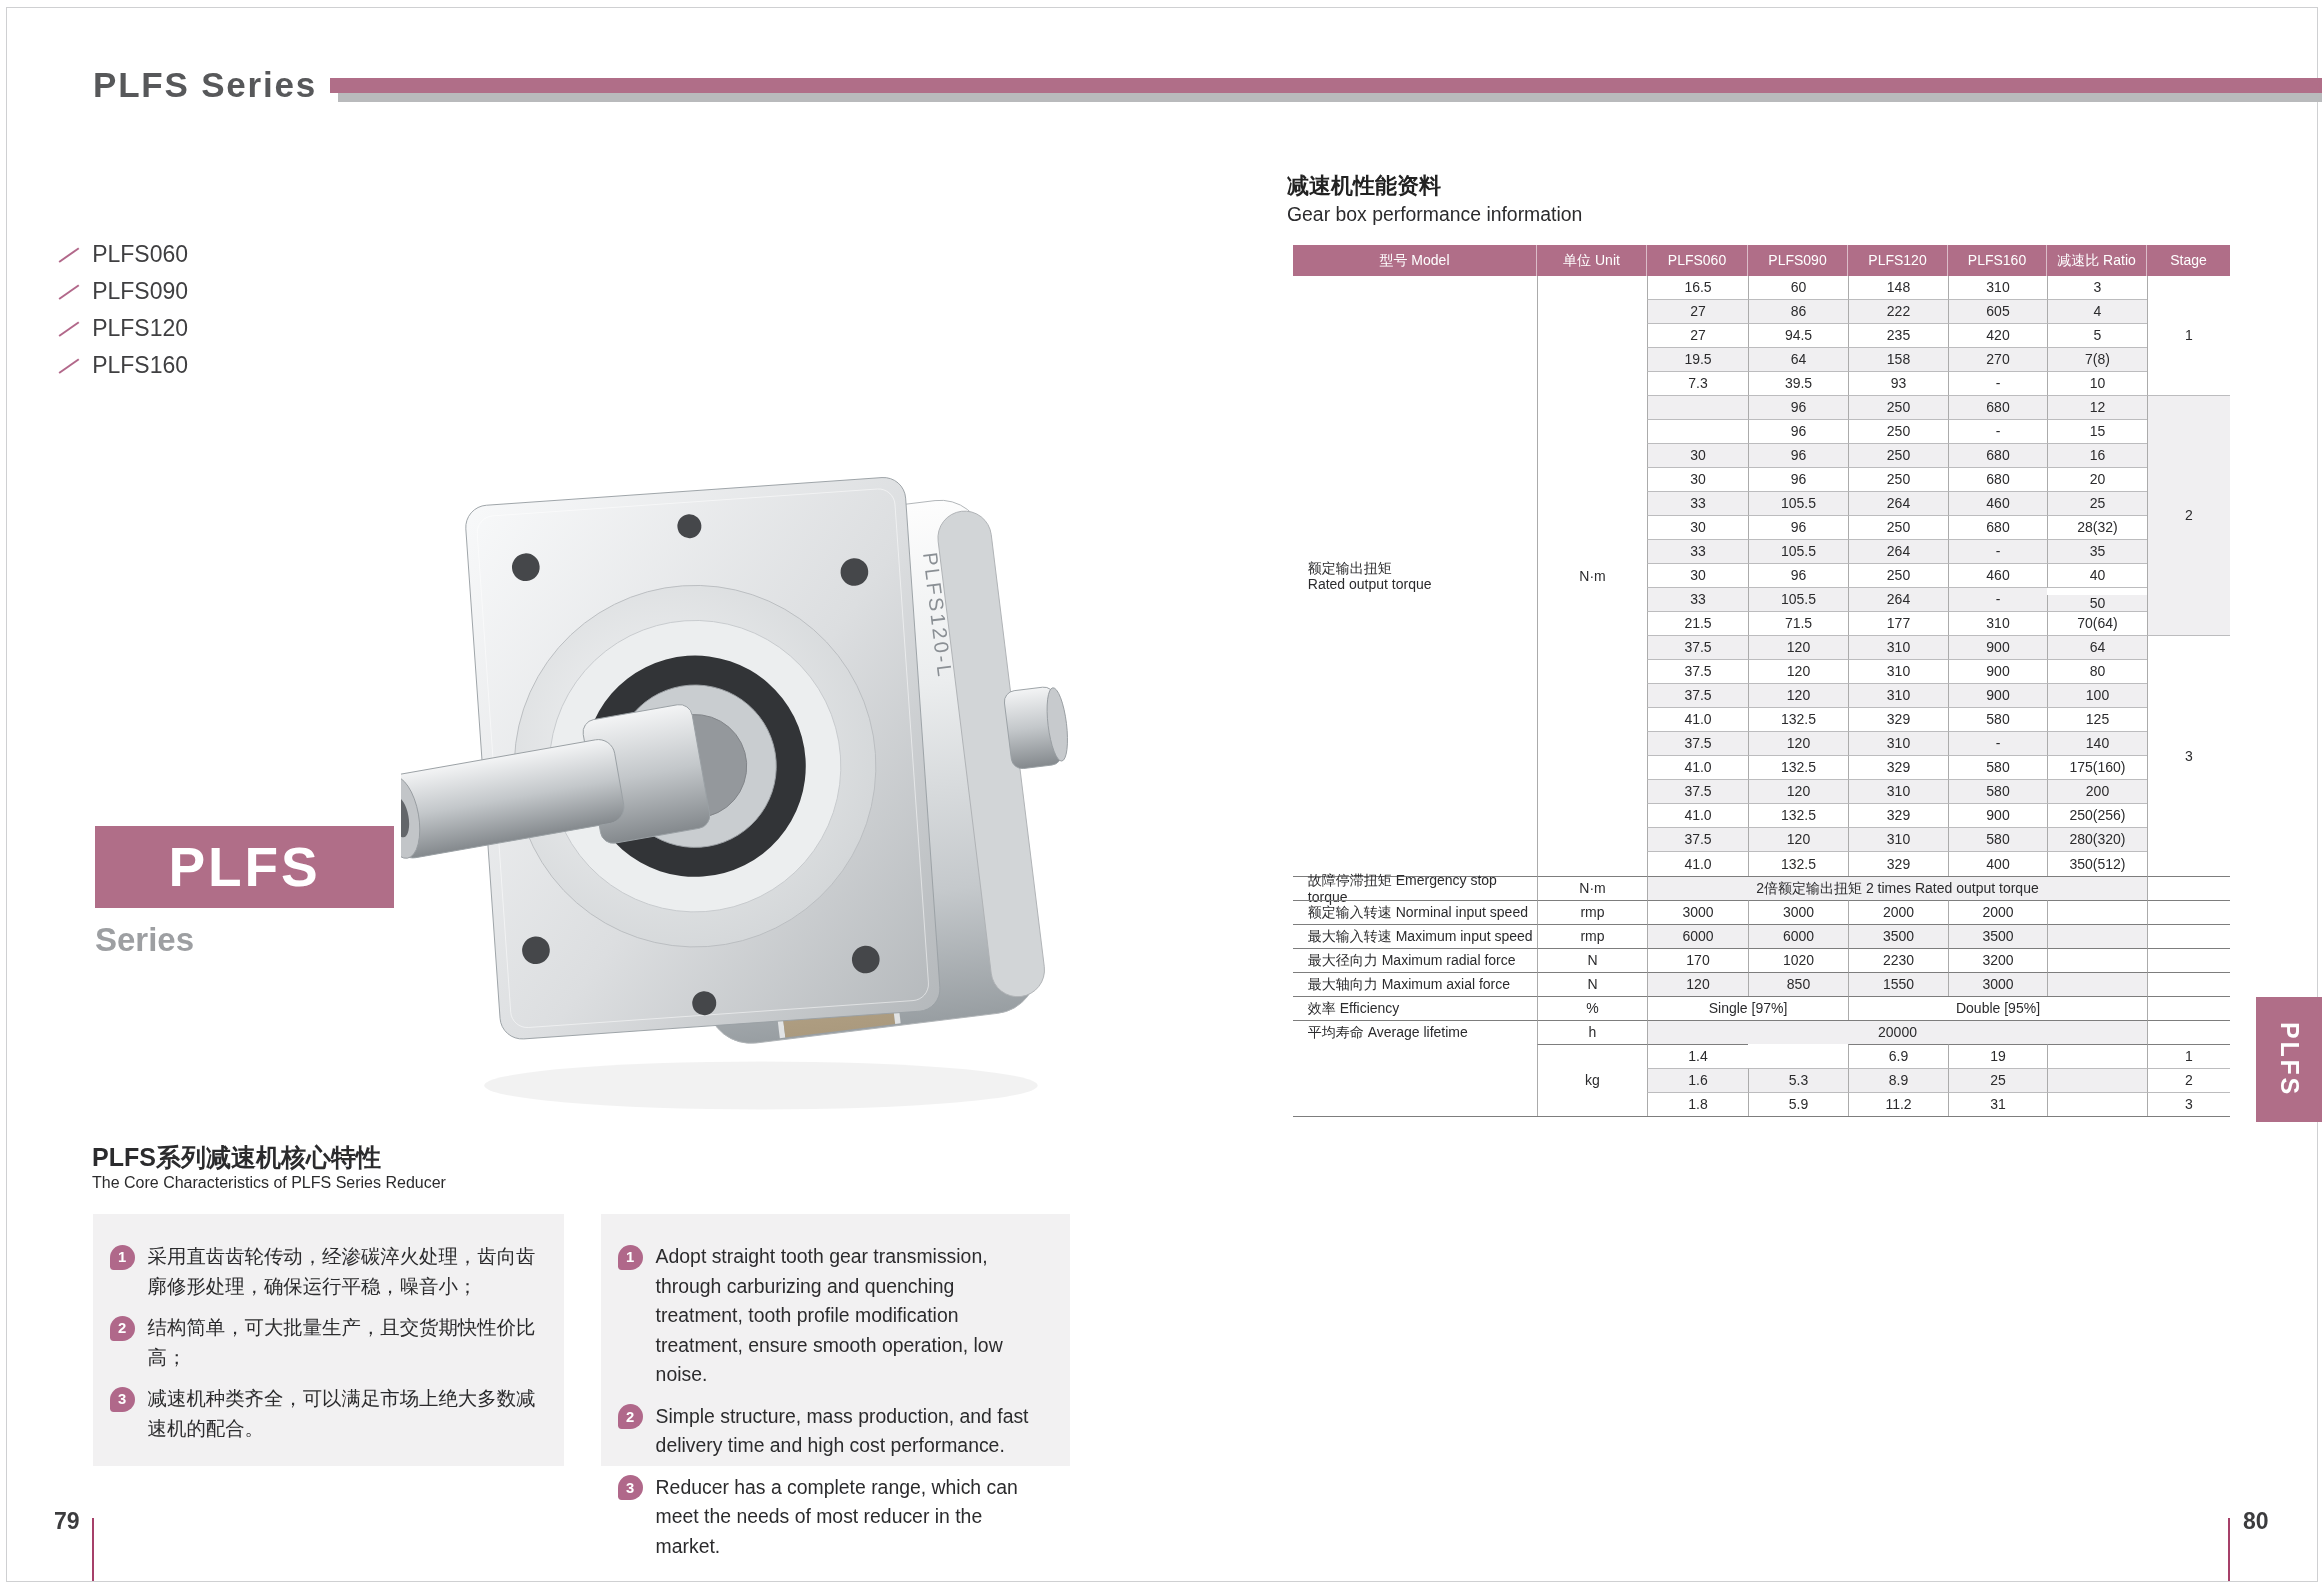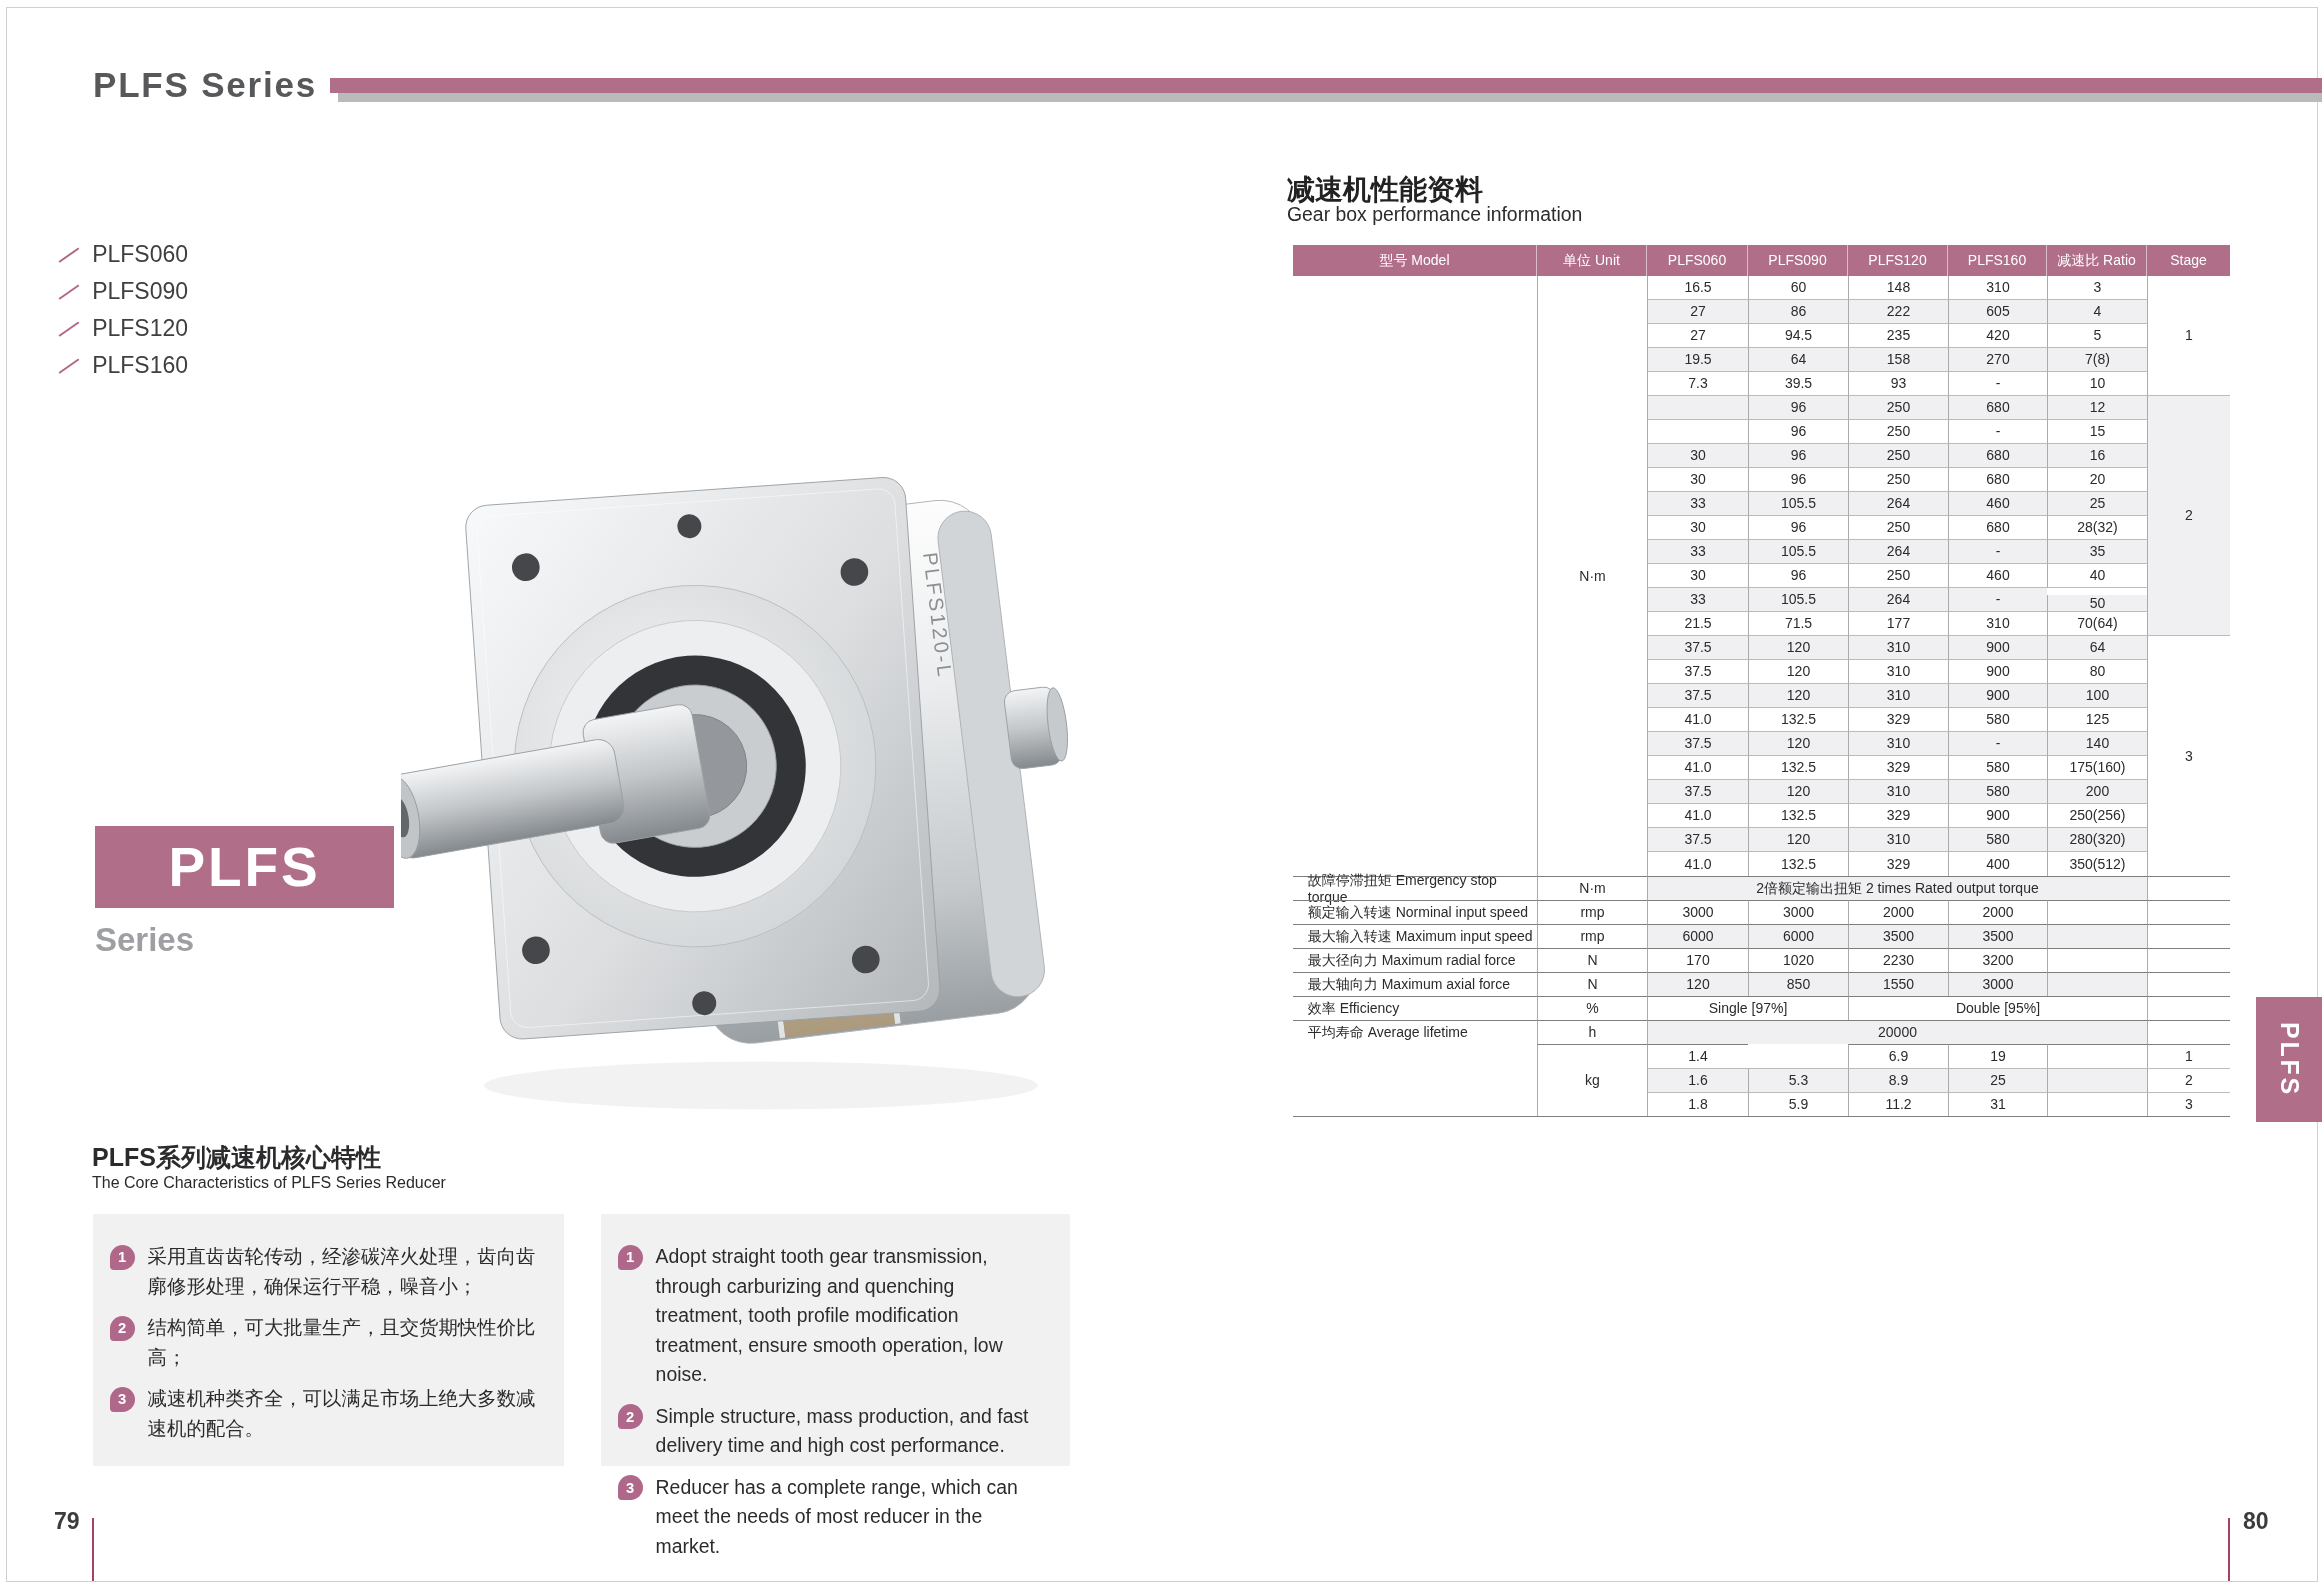--- a/index.html
+++ b/index.html
@@ -21,21 +21,21 @@
 
   
   #product{position:absolute;left:401px;top:426px;width:683px;height:701px;}
 
   
   #badge{position:absolute;left:95px;top:826px;width:299px;height:82px;background:#b06e88;display:flex;align-items:center;justify-content:center;}
   #badge-title{color:#fff;font-size:55px;font-weight:bold;letter-spacing:2.8px;}
   #badge-sub{position:absolute;left:95px;top:921px;font-size:33px;font-weight:bold;color:#9d9fa2;}
 
   
-  #perf-title-zh{position:absolute;left:1287px;top:171px;font-size:28px;font-weight:bold;color:#222;}
+  #perf-title-zh{position:absolute;left:1287px;top:171px;font-size:22px;font-weight:bold;color:#222;}
   #perf-title-en{position:absolute;left:1287px;top:203px;font-size:19.4px;color:#2b2b2d;}
 
   #perf-grid{position:absolute;left:1293px;top:245px;display:grid;
     grid-template-columns:244px 110px 101px 100px 100px 99px 100px 83px;
     grid-template-rows:31px repeat(35,24px);
     border-bottom:0.9px solid #7d7d7d;font-size:14px;}
   .tc{display:flex;align-items:center;justify-content:center;color:#2b2b2d;line-height:1.15;}
   .h{background:#b06e88;color:#fff;font-size:14px;}
   .hsep{border-right:0.9px solid rgba(255,255,255,.55);}
   .vline{border-left:0.9px solid #ababab;}
@@ -179,20 +179,24 @@
   <div id="perf-title-en">Gear box performance information</div>
   <div id="perf-grid">
       <div class="tc h hsep" style="grid-area: 1 / 1;">型号 Model</div>
       <div class="tc h hsep" style="grid-area: 1 / 2;">单位 Unit</div>
       <div class="tc h hsep" style="grid-area: 1 / 3;">PLFS060</div>
       <div class="tc h hsep" style="grid-area: 1 / 4;">PLFS090</div>
       <div class="tc h hsep" style="grid-area: 1 / 5;">PLFS120</div>
       <div class="tc h hsep" style="grid-area: 1 / 6;">PLFS160</div>
       <div class="tc h hsep" style="grid-area: 1 / 7;">减速比 Ratio</div>
       <div class="tc h" style="grid-area: 1 / 8;">Stage</div>
+      <div class="tc lab" style="grid-area: 2 / 1 / span 25;">
+        <div>额定输出扭矩</div>
+        <div>Rated output torque</div>
+      </div>
       <div class="tc vline" style="grid-area: 2 / 2 / span 25;">N·m</div>
       <div class="tc d vline" style="grid-area: 2 / 3;">16.5</div>
       <div class="tc d vline" style="grid-area: 2 / 4;">60</div>
       <div class="tc d vline" style="grid-area: 2 / 5;">148</div>
       <div class="tc d vline" style="grid-area: 2 / 6;">310</div>
       <div class="tc d vline" style="grid-area: 2 / 7;">3</div>
       <div class="tc d vline stripe" style="grid-area: 3 / 3;">27</div>
       <div class="tc d vline stripe" style="grid-area: 3 / 4;">86</div>
       <div class="tc d vline stripe" style="grid-area: 3 / 5;">222</div>
       <div class="tc d vline stripe" style="grid-area: 3 / 6;">605</div>

